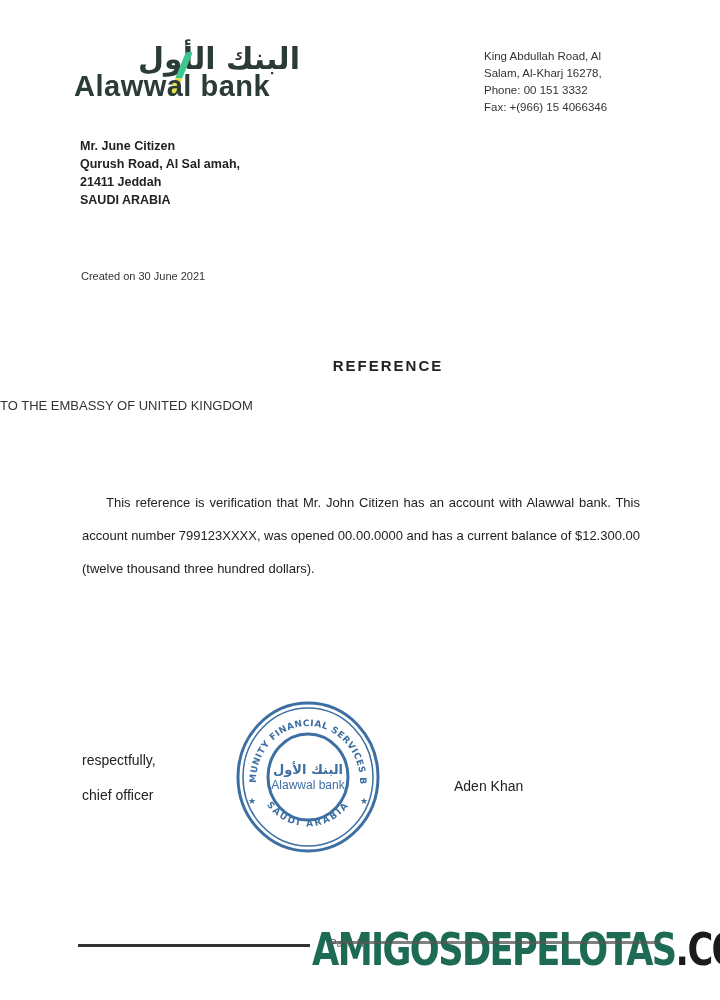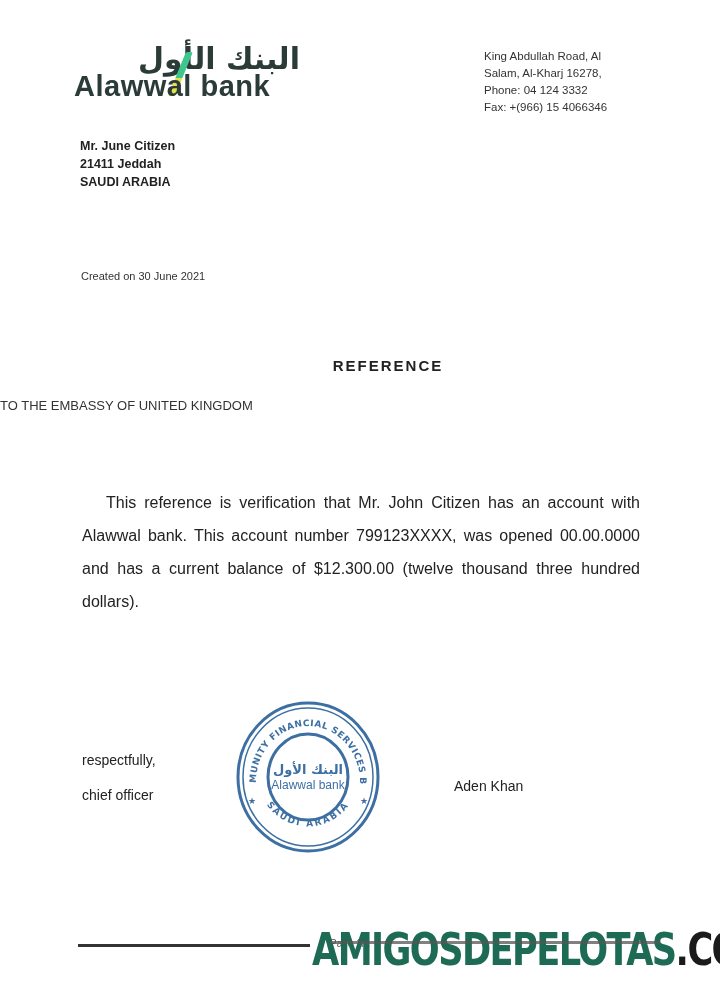--- a/index.html
+++ b/index.html
@@ -12,21 +12,21 @@
     .logo-en { position: absolute; left: 0; top: 28px; font-size: 29px; font-weight: bold; color: #2b3b38;
                letter-spacing: 0.5px; line-height: 32px; }
     .logo-slash { position: absolute; left: 103px; top: 10px; width: 7px; height: 44px;
                   background: linear-gradient(#3ec68f, #3ec68f 60%, #e6e04a 60%, #e6e04a);
                   transform: skewX(-22deg); border-radius: 2px; }
     .bank-address { left: 484px; top: 48px; font-size: 11.5px; line-height: 17px; color: #333; }
     .recipient { left: 80px; top: 137px; font-size: 12.5px; font-weight: bold; line-height: 18px; color: #222; }
     .created { left: 81px; top: 270px; font-size: 11px; color: #333; }
     .ref-title { left: 0; width: 720px; top: 357px; text-align: center; font-size: 15px; font-weight: bold; letter-spacing: 2px; color: #222; padding-left: 28px; }
     .ref-sub { left: 0; width: 720px; top: 398px; text-align: left; font-size: 13px; color: #333; }
-    .body-text { left: 82px; width: 558px; top: 486px; font-size: 16px; line-height: 33px; color: #222; text-align: justify; }
+    .body-text { left: 82px; width: 558px; top: 486px; font-size: 13px; line-height: 33px; color: #222; text-align: justify; }
     .body-text p { margin: 0; text-indent: 24px; }
     .closing { left: 82px; top: 743px; font-size: 14px; line-height: 35px; color: #222; }
     .signatory { left: 454px; top: 778px; font-size: 14px; color: #222; }
     .stamp { left: 236px; top: 700px; width: 144px; height: 154px; }
     .footer-line { left: 78px; top: 944px; width: 232px; height: 3px; background: #333; }
     .footer-page { left: 330px; top: 938px; font-size: 10px; color: #555; }
     .watermark { left: 312px; top: 920px; font-family: "DejaVu Sans", sans-serif; font-size: 44px; font-weight: bold;
                  letter-spacing: -2px; transform: scaleX(0.80); transform-origin: left top; white-space: nowrap; line-height: 60px; }
     .wm-green { color: #1e6b55; }
     .wm-black { color: #1b1b1b; }
@@ -37,26 +37,27 @@
 
 <div class="abs logo">
   <div class="logo-ar">البنك الأول</div>
   <div class="logo-slash"></div>
   <div class="logo-en">Alawwal bank</div>
 </div>
 
 <div class="abs bank-address">
   <div>King Abdullah Road, Al</div>
   <div>Salam, Al-Kharj 16278,</div>
-  <div>Phone: 04 124 3332</div>
+  <div>Phone: 00 151 3332</div>
   <div>Fax: +(966) 15 4066346</div>
 </div>
 
 <div class="abs recipient">
   <div>Mr. June Citizen</div>
+  <div>Qurush Road, Al Sal amah,</div>
   <div>21411 Jeddah</div>
   <div>SAUDI ARABIA</div>
 </div>
 
 <div class="abs created">Created on 30 June 2021</div>
 
 <div class="abs ref-title">REFERENCE</div>
 <div class="abs ref-sub">TO THE EMBASSY OF UNITED KINGDOM</div>
 
 <div class="abs body-text">

